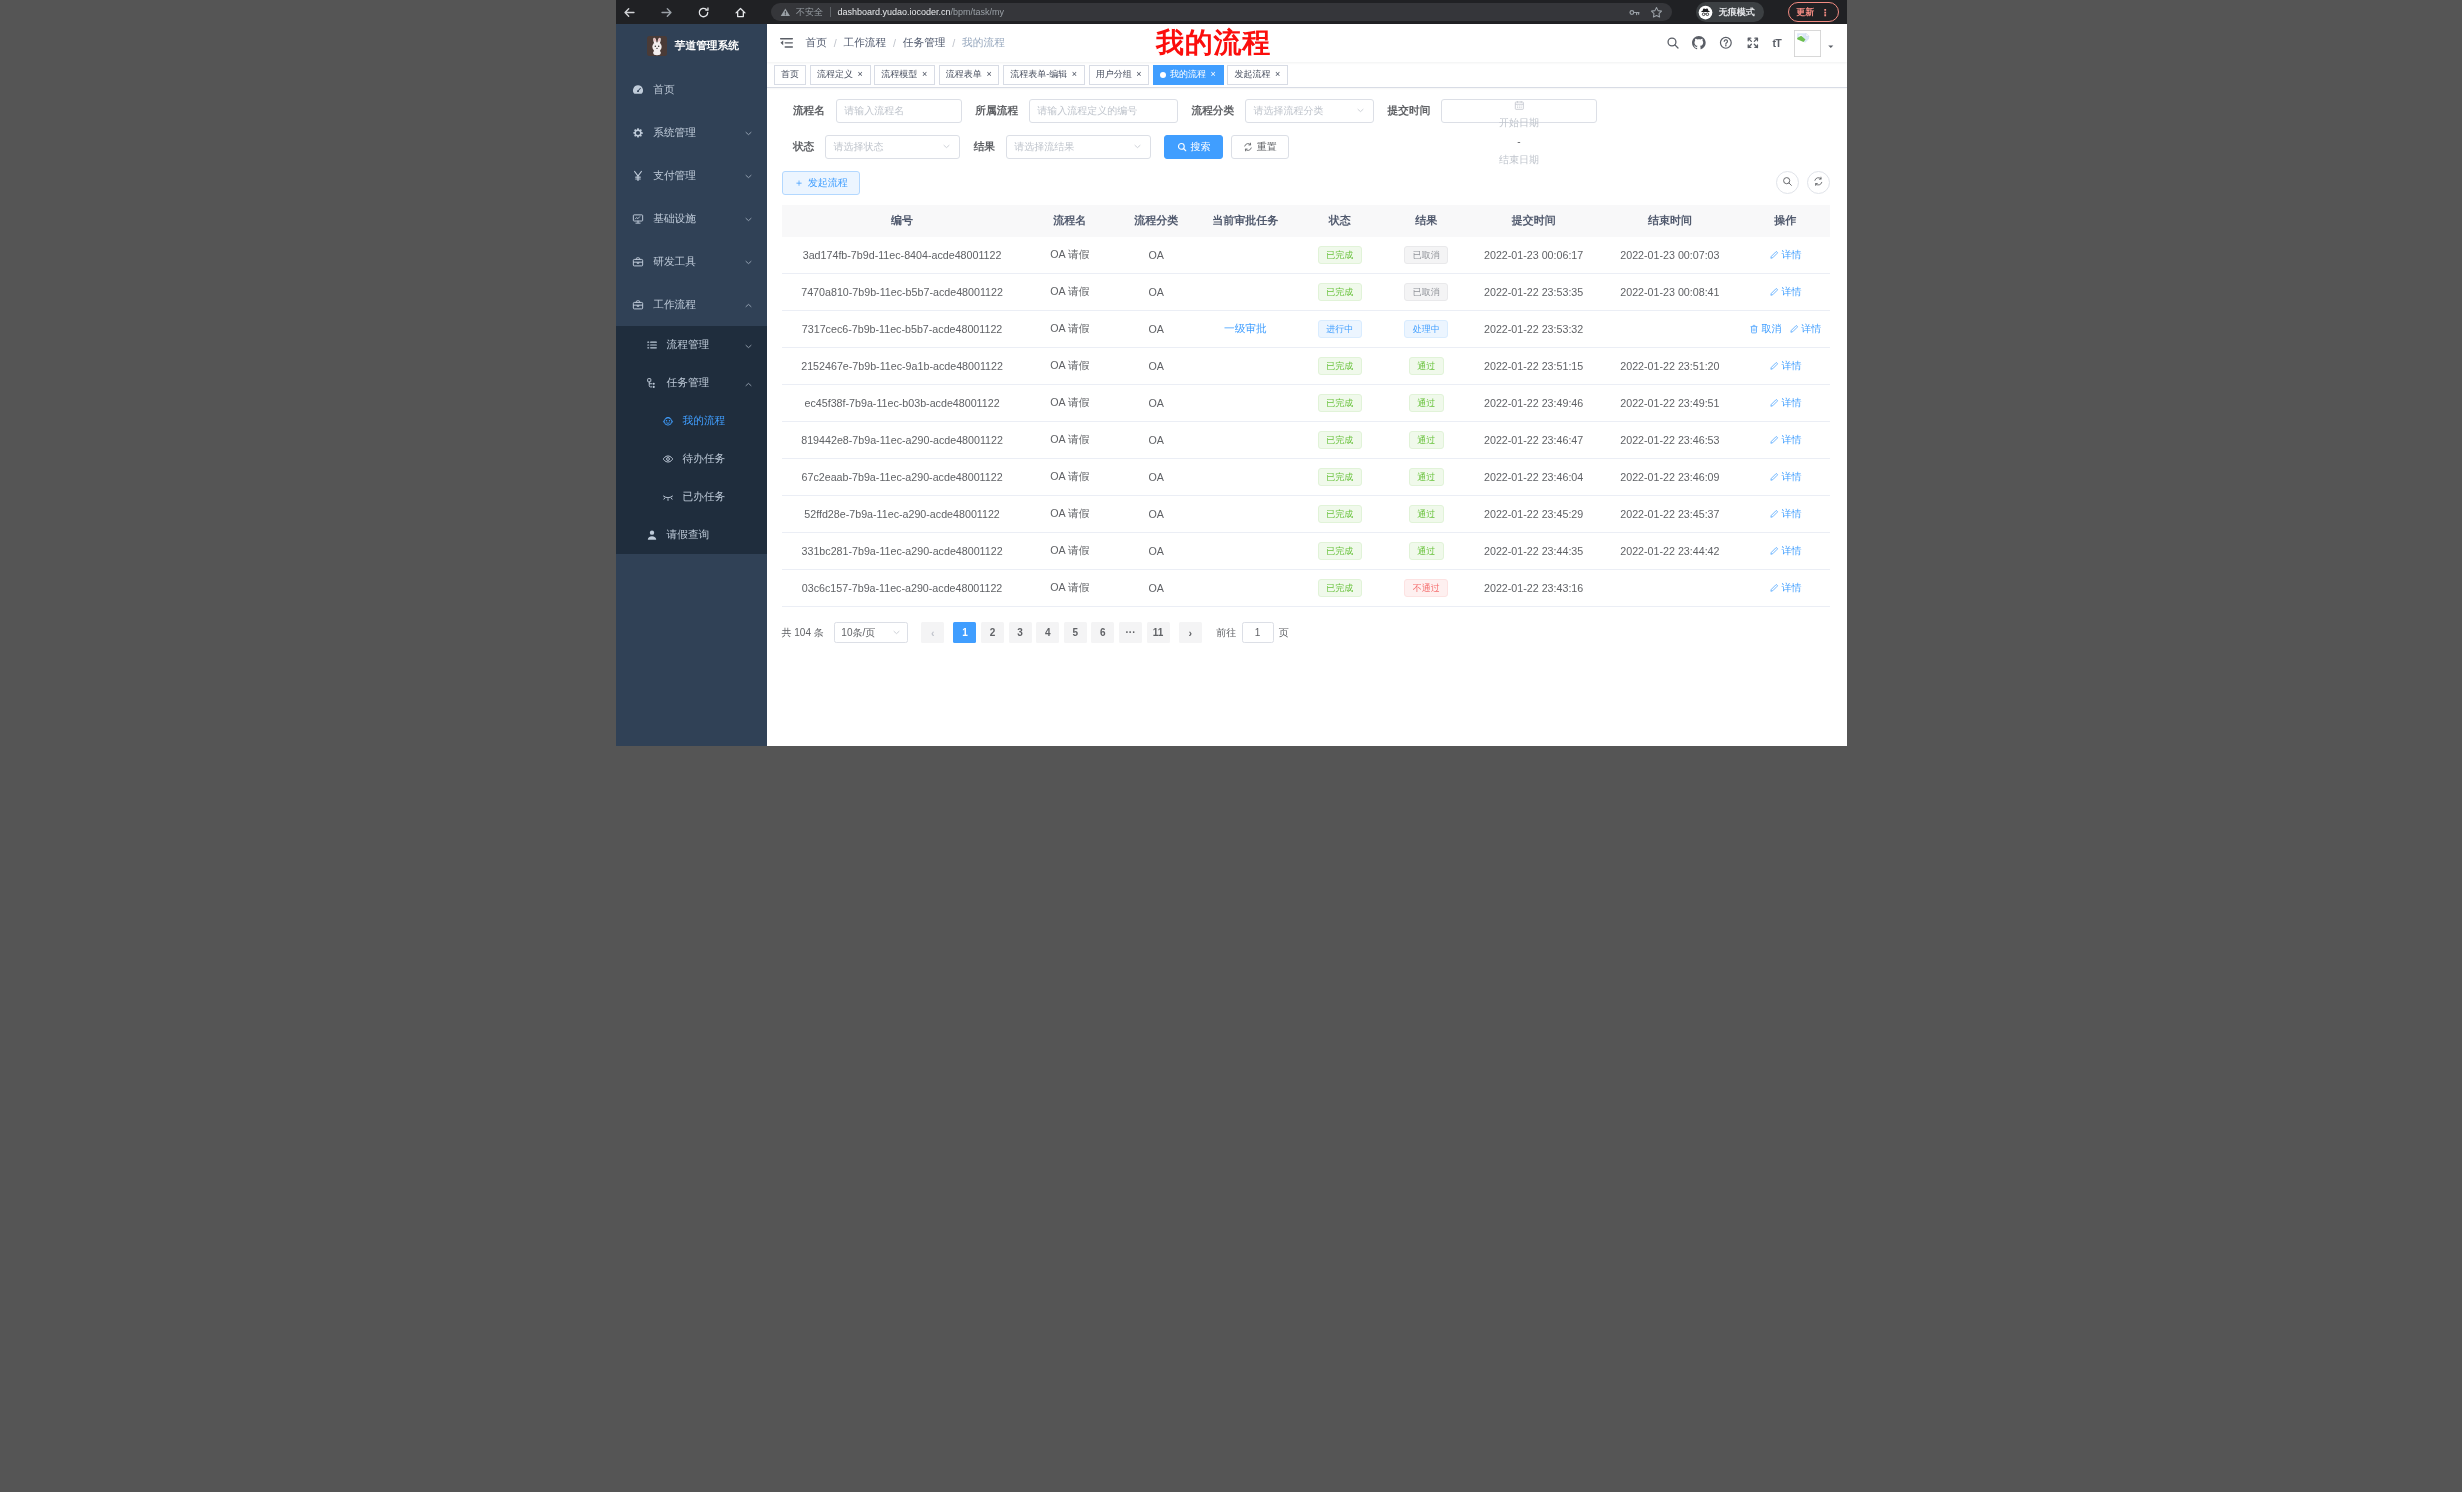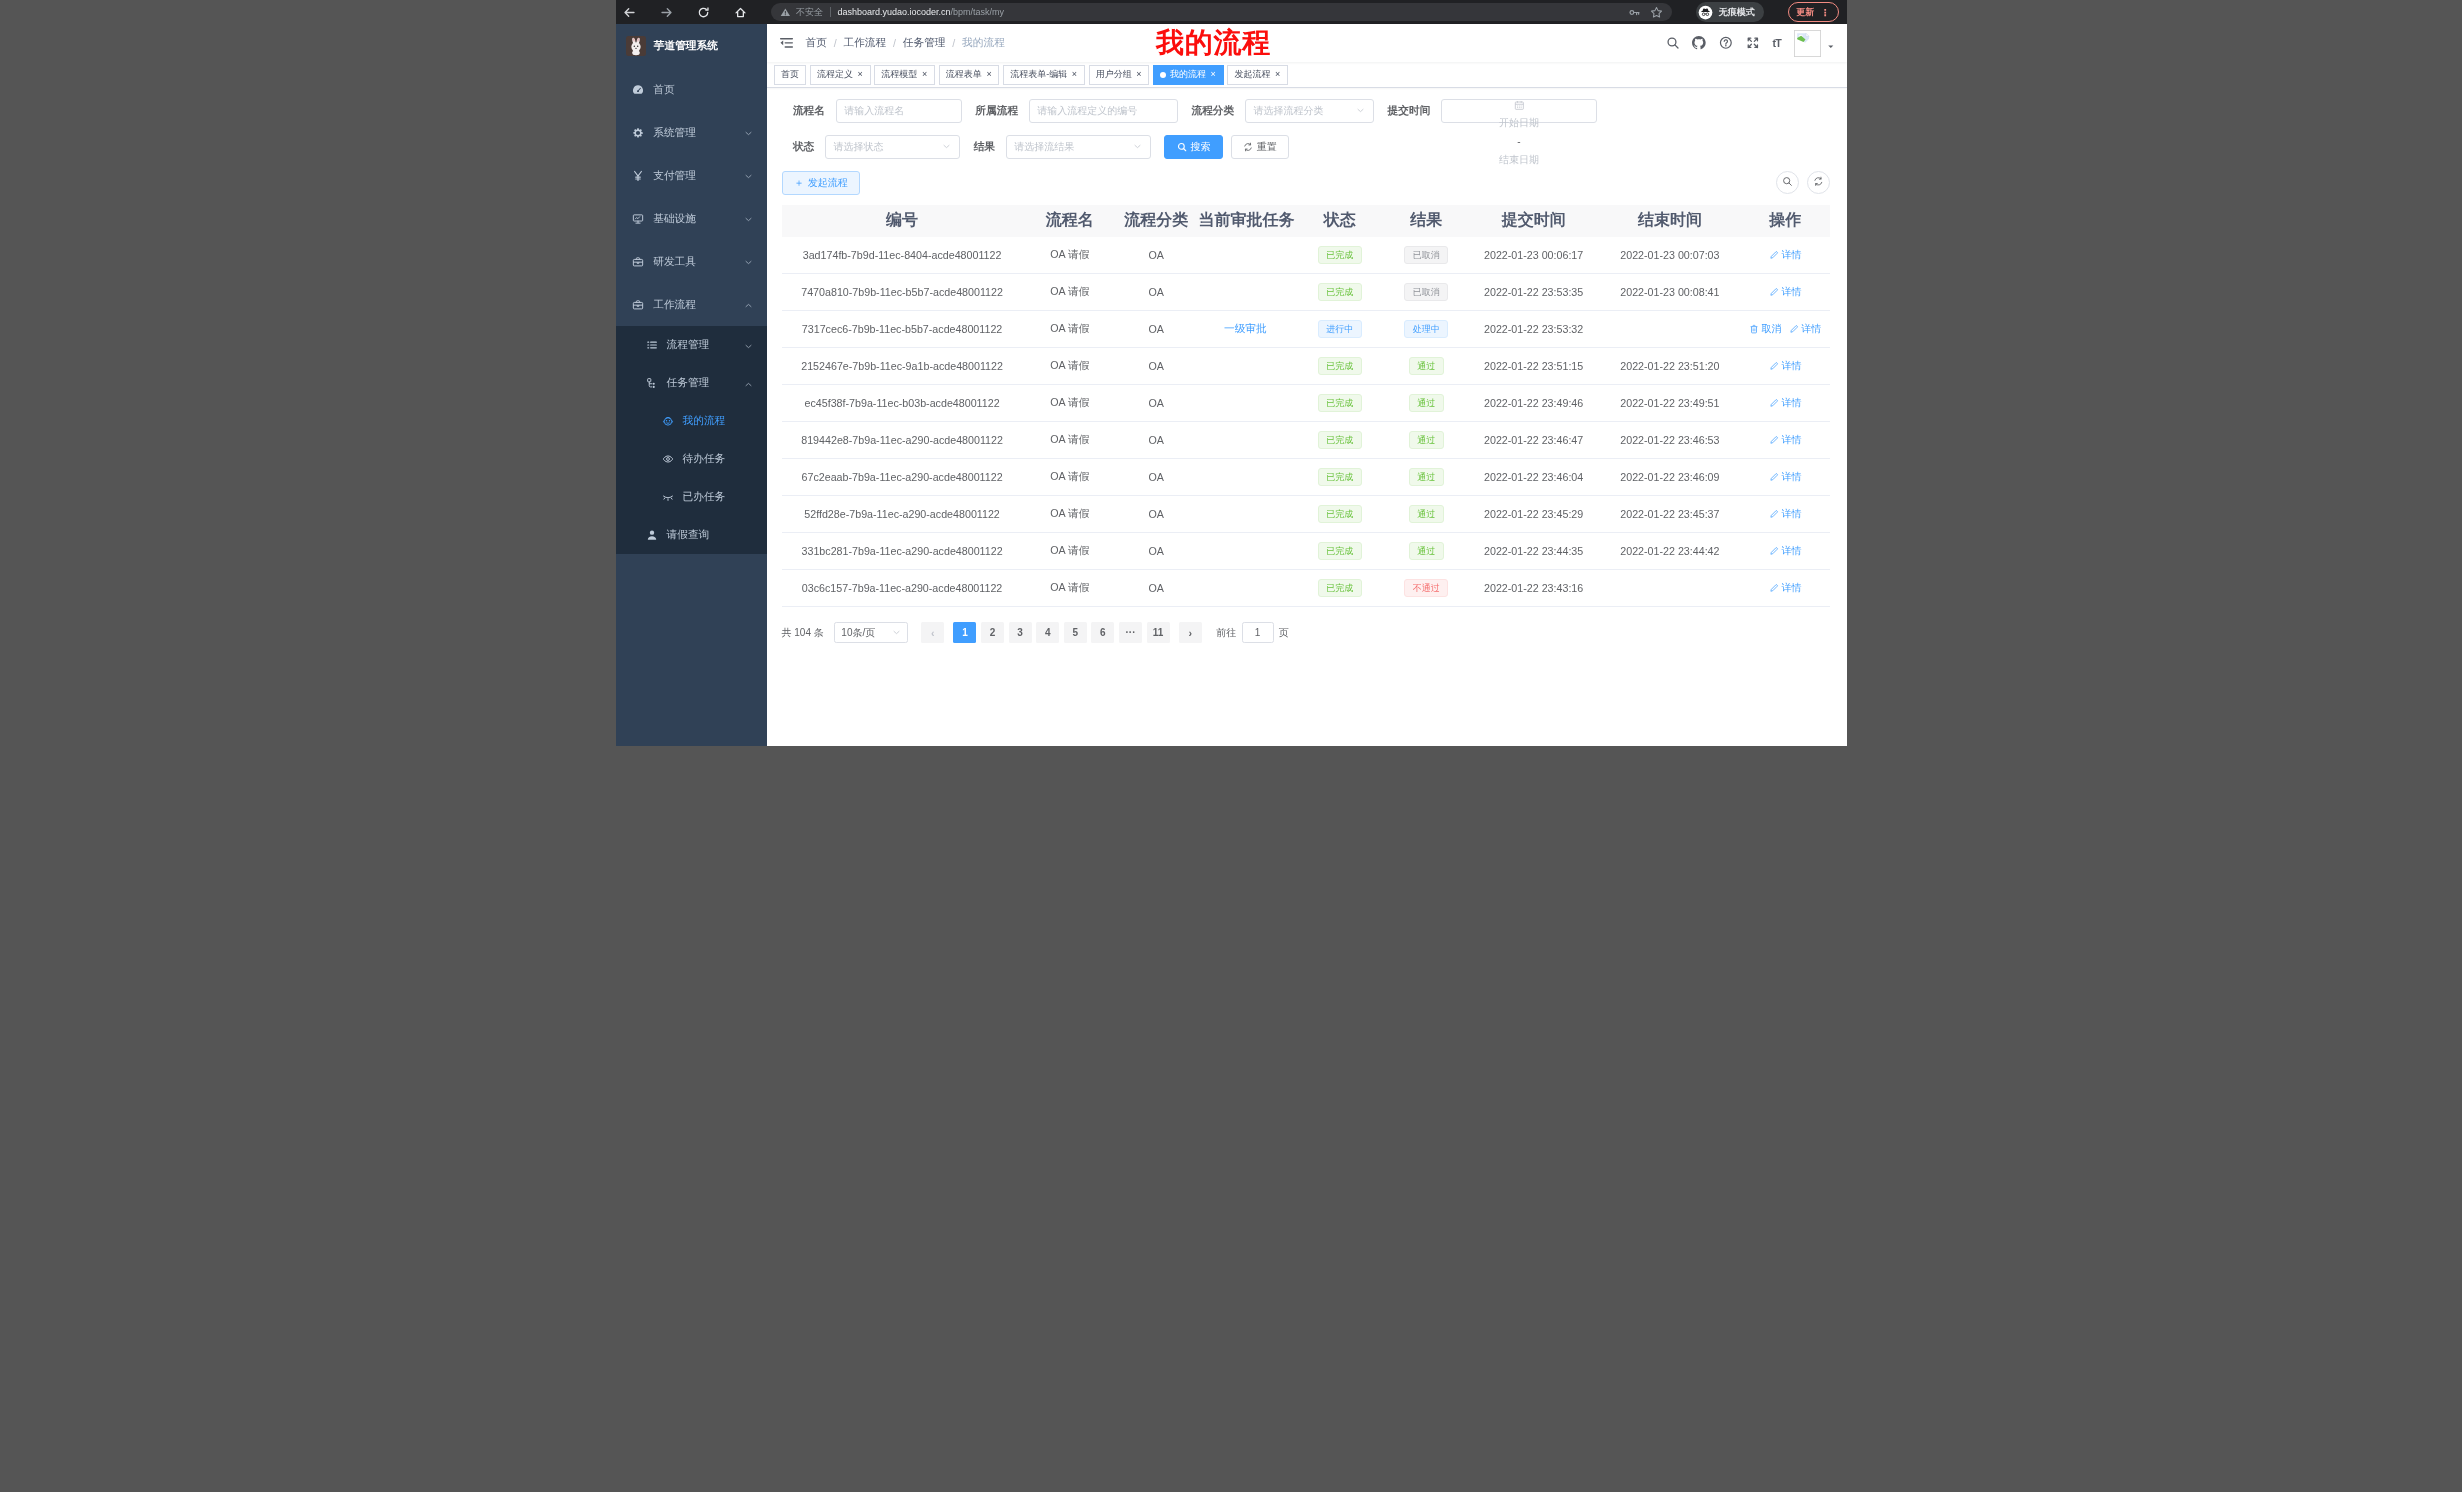--- a/index.html
+++ b/index.html
@@ -21,21 +21,21 @@
   .obx-right { margin-left:auto; display:flex; gap:9px; align-items:center; color:#9aa0a6; }
   .incog { height:20px; background:#3c4043; border-radius:10px; display:flex; align-items:center; gap:5.3px; padding:0 9px 0 2.3px; color:#e8eaed; font-size:9px; font-weight:700; flex-shrink:0; }
   .incog .ii { width:15px; height:15px; }
   .incog .ii svg { width:100%; height:100%; }
   .update { height:20px; border:0.8px solid #f28b82; border-radius:10px; color:#f28b82; display:flex; align-items:center; gap:6px; padding:0 7.6px; font-size:9px; font-weight:700; cursor:pointer; flex-shrink:0; }
   .update .dots { font-size:10px; letter-spacing:0; }
 
   
   .app { display:flex; height:722px; }
   .sidebar { width:151px; background:#304156; flex-shrink:0; display:flex; flex-direction:column; overflow:hidden; }
-  .logo-row { height:44px; display:flex; align-items:center; gap:7.6px; padding:0 10.7px; flex-shrink:0; }
+  .logo-row { height:44px; display:flex; align-items:center; gap:7.6px; padding:0 10.7px; flex-shrink:0;margin-left:21px; }
   .logo-img { width:20px; height:20px; flex-shrink:0; }
   .logo-img svg { width:100%; height:100%; }
   .app-title { color:#fff; font-weight:700; font-size:10.7px; white-space:nowrap; }
   .menu-item { height:43px; display:flex; align-items:center; font-size:10.7px; color:#bfcbd9; cursor:pointer; gap:9px; }
   .menu-item.lvl1 { padding-left:16.7px; padding-right:13.7px; }
   .menu-item.lvl2 { padding-left:30px; padding-right:13.7px; background:#1f2d3d; height:38px; }
   .menu-item.lvl3 { padding-left:46px; padding-right:13.7px; background:#1f2d3d; height:38px; }
   .menu-item.active { color:#409eff; }
   .mi-icon { width:12px; height:12px; display:inline-flex; flex-shrink:0; }
   .mi-icon svg { width:100%; height:100%; }
@@ -97,21 +97,21 @@
   .btn-create { background:#ecf5ff; border-color:#b3d8ff; color:#409eff; margin-right:0; }
   .btn + .btn { margin-left:7.6px; }
 
   .toolbar-row { display:flex; align-items:center; justify-content:space-between; margin-top:1.5px; }
   .circle-btns { display:flex; gap:7.6px; }
   .circle-btn { width:23px; height:23px; border-radius:50%; border:0.8px solid #e0e3e9; background:#fff; display:flex; align-items:center; justify-content:center; color:#606266; cursor:pointer; }
   .circle-btn svg { width:10.7px; height:10.7px; }
 
   
   table.grid { width:100%; border-collapse:collapse; margin-top:10px; table-layout:fixed; }
-  .grid th { height:32px; background:#f8f8f9; color:#515a6e; font-size:16px; font-weight:700; text-align:center; padding:0 3px; overflow:hidden; white-space:nowrap; }
+  .grid th { height:32px; background:#f8f8f9; color:#515a6e; font-size:11px; font-weight:700; text-align:center; padding:0 3px; overflow:hidden; white-space:nowrap; }
   .grid td { height:37px; border-bottom:0.8px solid #ebeef5; font-size:10.7px; color:#606266; text-align:center; padding:0 3px; overflow:hidden; white-space:nowrap; }
   .badge { display:inline-block; height:18px; line-height:16.7px; padding:0 7.6px; border-radius:3px; font-size:9px; border:0.8px solid transparent; }
   .badge.success { background:#f0f9eb; border-color:#e1f3d8; color:#67c23a; }
   .badge.info    { background:#f4f4f5; border-color:#e9e9eb; color:#909399; }
   .badge.primary { background:#ecf5ff; border-color:#d9ecff; color:#409eff; }
   .badge.danger  { background:#fef0f0; border-color:#fde2e2; color:#f56c6c; }
   .task-link { color:#409eff; cursor:pointer; }
   .op-link { color:#409eff; cursor:pointer; font-size:10px; display:inline-flex; align-items:center; gap:2.3px; }
   .op-link + .op-link { margin-left:7.6px; }
   .op-ic { width:10px; height:10px; display:inline-flex; }

